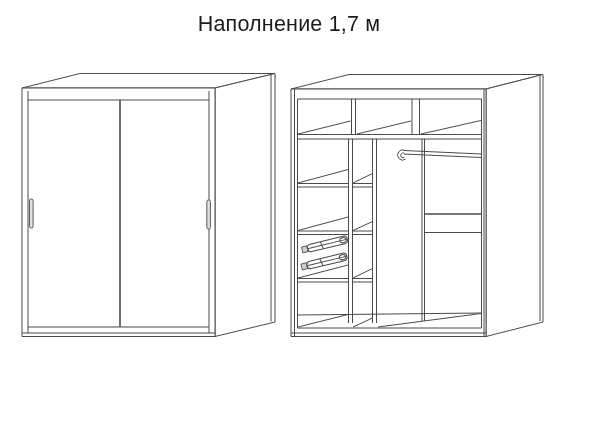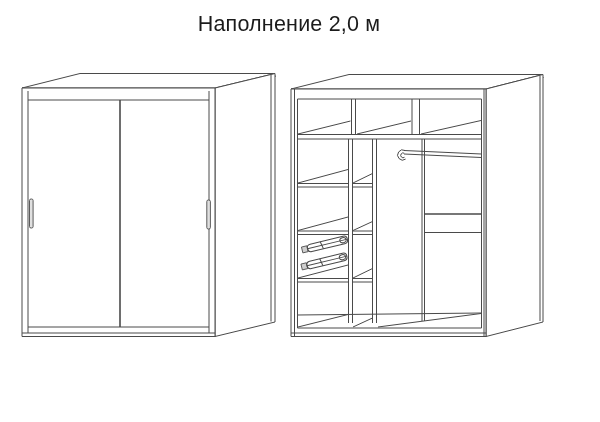--- a/index.html
+++ b/index.html
@@ -28,21 +28,21 @@
   .ln2{fill:none;stroke:currentColor;stroke-width:1.6;}
   .panel{fill:#ffffff;stroke:currentColor;stroke-width:1;stroke-linejoin:round;}
   .handle{fill:var(--handle);stroke:currentColor;stroke-width:0.9;}
   .blk{fill:#cfcfcf;stroke:currentColor;stroke-width:0.8;}
 </style>
 </head>
 <body>
 
 <div id="stage">
 
-  <div class="title">Наполнение 2,0 м</div>
+  <div class="title">Наполнение 1,7 м</div>
 
   <svg width="600" height="422" viewBox="0 0 600 422">
 
     <g>
 
       <polygon class="panel" points="22,88 80,73.5 275,73.5 215,88"></polygon>
       <path class="ln" d="M22,91 L215,91"></path>
       <path class="ln" d="M216.5,90.5 L276,76"></path>
 
       <polygon class="panel" points="215,88 275,73.5 275,322 215,336.5"></polygon>

